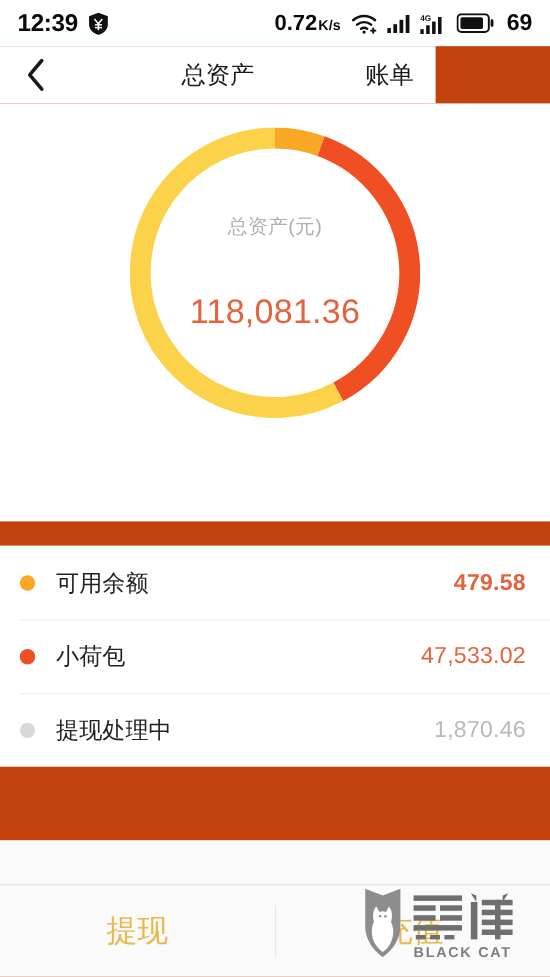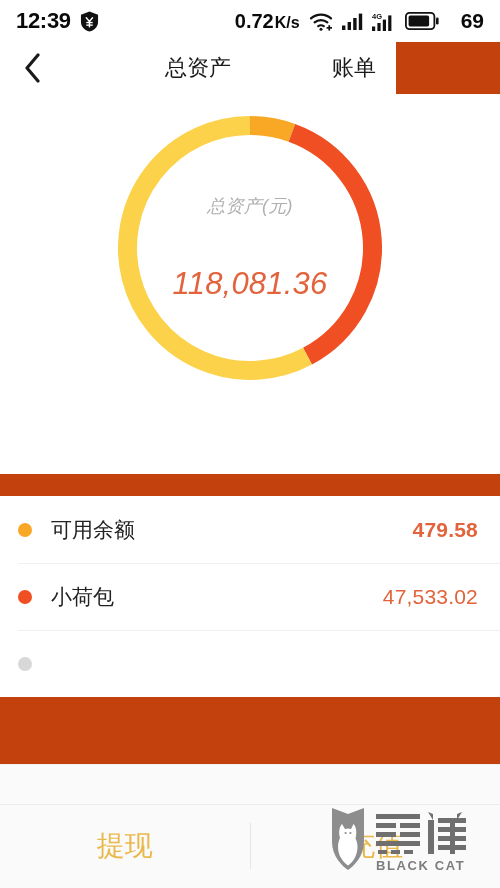--- a/index.html
+++ b/index.html
@@ -17,26 +17,26 @@
   .statusbar {
     position:absolute; top:0; left:0; width:500px; height:42px;
     display:flex; align-items:center; padding:0 16px; background:#ffffff;
   }
   .sb-left { display:flex; align-items:center; gap:9px; }
   .sb-time { font-size:22px; font-weight:600; color:#0a0a0a; letter-spacing:-0.3px; }
   .shield-icon { width:19px; height:21px; display:block; }
   .sb-spacer { flex:1; }
   .sb-right { display:flex; align-items:center; gap:9px; }
   .sb-net { font-size:20px; font-weight:600; color:#0a0a0a; display:flex; align-items:baseline; }
-  .sb-net .unit { font-size:16px; font-weight:600; margin-left:1px; }
+  .sb-net .unit { font-size:13px; font-weight:600; margin-left:1px; }
   .wifi-icon { width:24px; height:19px; display:block; }
   .bars-icon { width:21px; height:17px; display:block; }
   .bars4g-icon { width:24px; height:19px; display:block; }
   .batt-icon { width:34px; height:18px; display:block; }
-  .sb-batt { font-size:21px; font-weight:600; color:#0a0a0a; margin-left:13px; }
+  .sb-batt { font-size:21px; font-weight:600; color:#0a0a0a; margin-left:3px; }
 
   
   .navbar {
     position:absolute; top:42px; left:0; width:396px; height:52px;
     display:flex; align-items:center; background:#ffffff;
   }
   .nav-back {
     width:64px; height:52px; display:flex; align-items:center; justify-content:center;
     cursor:pointer;
   }
@@ -52,21 +52,21 @@
 
   
   .chart-area {
     position:absolute; top:94px; left:0; width:500px; height:380px;
     background:#ffffff;
   }
   .donut-wrap { position:absolute; left:118px; top:22px; width:264px; height:264px; }
   .donut-svg { display:block; width:264px; height:264px; }
   .donut-center {
     position:absolute; left:0; top:0; width:264px; height:264px;
-    display:flex; flex-direction:column; align-items:center; justify-content:center;font-style:italic;
+    display:flex; flex-direction:column; align-items:center; justify-content:center;
   }
   .dc-label { font-size:18px; color:#b0b0b0; letter-spacing:0.3px; }
   .dc-value {
     font-size:31px; color:#e2633c; margin-top:9px; letter-spacing:0.2px; font-weight:400;
   }
 
   
   .legend {
     position:absolute; top:496px; left:0; width:500px; background:#ffffff;
   }
@@ -203,20 +203,22 @@
       <span class="row-label">可用余额</span>
       <span class="row-value" style="color: rgb(226, 99, 60); font-weight: bold;">479.58</span>
     </div>
     <div class="row">
       <span class="dot" style="background: rgb(240, 78, 35);"></span>
       <span class="row-label">小荷包</span>
       <span class="row-value" style="color: rgb(226, 99, 60);">47,533.02</span>
     </div>
     <div class="row">
       <span class="dot" style="background: rgb(216, 216, 216);"></span>
+      <span class="row-label">提现处理中</span>
+      <span class="row-value muted">1,870.46</span>
     </div>
   </div>
 
   <div class="gap-block"></div>
 
   <div class="bottombar">
     <div class="bb-btn" style="color: rgb(233, 184, 74);">提现</div>
     <div class="bb-sep"></div>
     <div class="bb-btn" style="color: rgb(233, 184, 74);">充值</div>
   </div>

